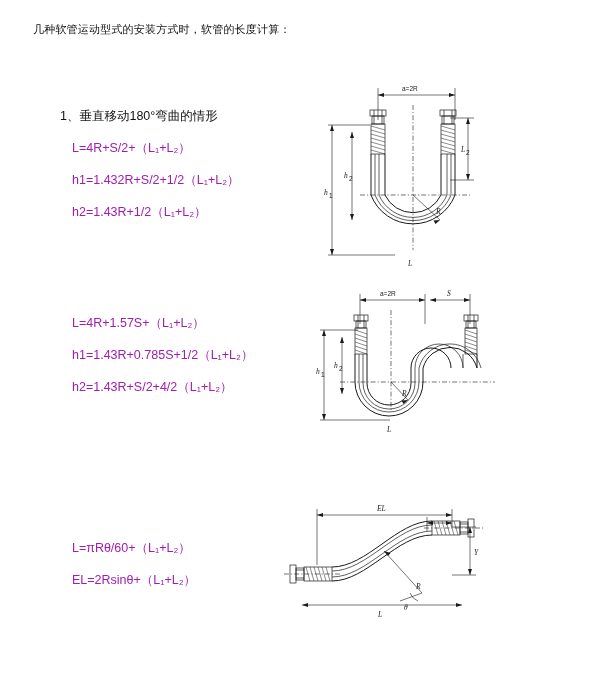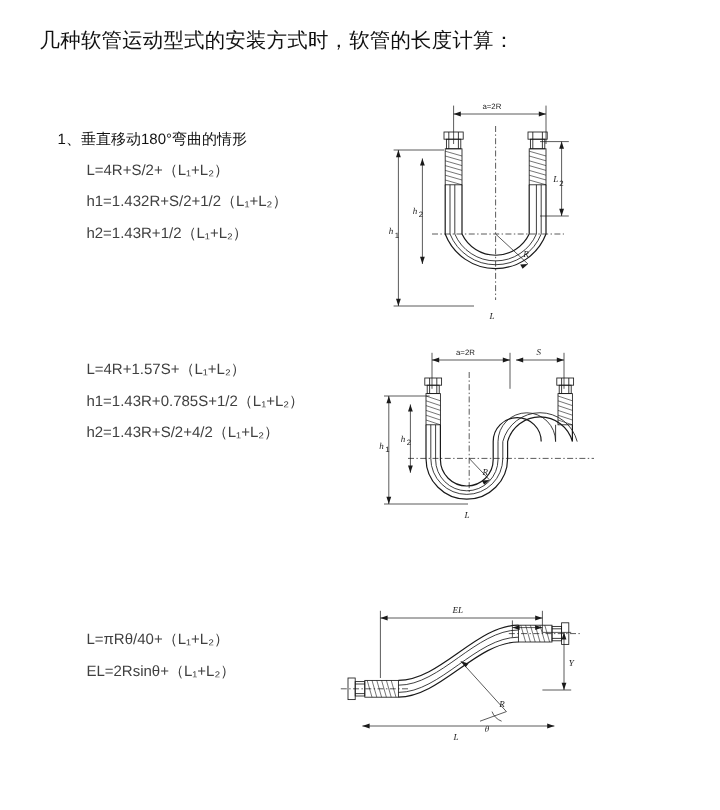--- a/index.html
+++ b/index.html
@@ -17,21 +17,21 @@
   }
   .page {
     position: relative;
     width: 600px;
     height: 675px;
   }
   .heading {
     position: absolute;
     left: 33px;
     top: 22px;
-    font-size: 17px;
+    font-size: 11px;
     letter-spacing: 0.2px;
     white-space: nowrap;
     color: #111;
   }
   .section {
     position: absolute;
     left: 0;
     width: 600px;
   }
   .sec1 { top: 108px; }
@@ -39,28 +39,28 @@
   .sec3 { top: 525px; }
 
   .text-col {
     position: absolute;
     left: 48px;
     width: 250px;
   }
   .sec-title {
     font-size: 12.5px;
     white-space: nowrap;
-    margin: 0 0 9px 0;
+    margin: 0 0 9px 12px;
     color: #111;
   }
   .formula {
     font-size: 12.5px;
     white-space: nowrap;
-    margin: 0 0 9px 24px;
-    color: #404040;
+    margin: 15px 0 9px 24px;
+    color: #a21caf;
   }
   .formula:last-child { margin-bottom: 0; }
 
   .fig {
     position: absolute;
   }
   .fig1 { left: 300px; top: -38px; }
   .fig2 { left: 300px; top: -18px; }
   .fig3 { left: 272px; top: -28px; }
 
@@ -248,21 +248,21 @@
         <path class="solidfill" d="M108,118 l-6.5,0.5 l2,3.5 z"></path>
         <text class="lbl-i" x="102" y="114">R</text>
 
         <text class="lbl-i" x="87" y="150">L</text>
       </svg>
     </div>
   </div>
 
   <div class="section sec3">
     <div class="text-col">
-      <div class="formula">L=πRθ/40+（L₁+L₂）</div>
+      <div class="formula">L=πRθ/60+（L₁+L₂）</div>
       <div class="formula">EL=2Rsinθ+（L₁+L₂）</div>
     </div>
 
     <div class="fig fig3">
       <svg width="230" height="140" viewBox="0 0 230 140">
 
         <line class="dim" x1="45" y1="18" x2="180" y2="18"></line>
         <path class="solidfill" d="M45,18 l6,-2 l0,4 z"></path>
         <path class="solidfill" d="M180,18 l-6,-2 l0,4 z"></path>
         <text class="lbl-i" x="105" y="14">EL</text>

